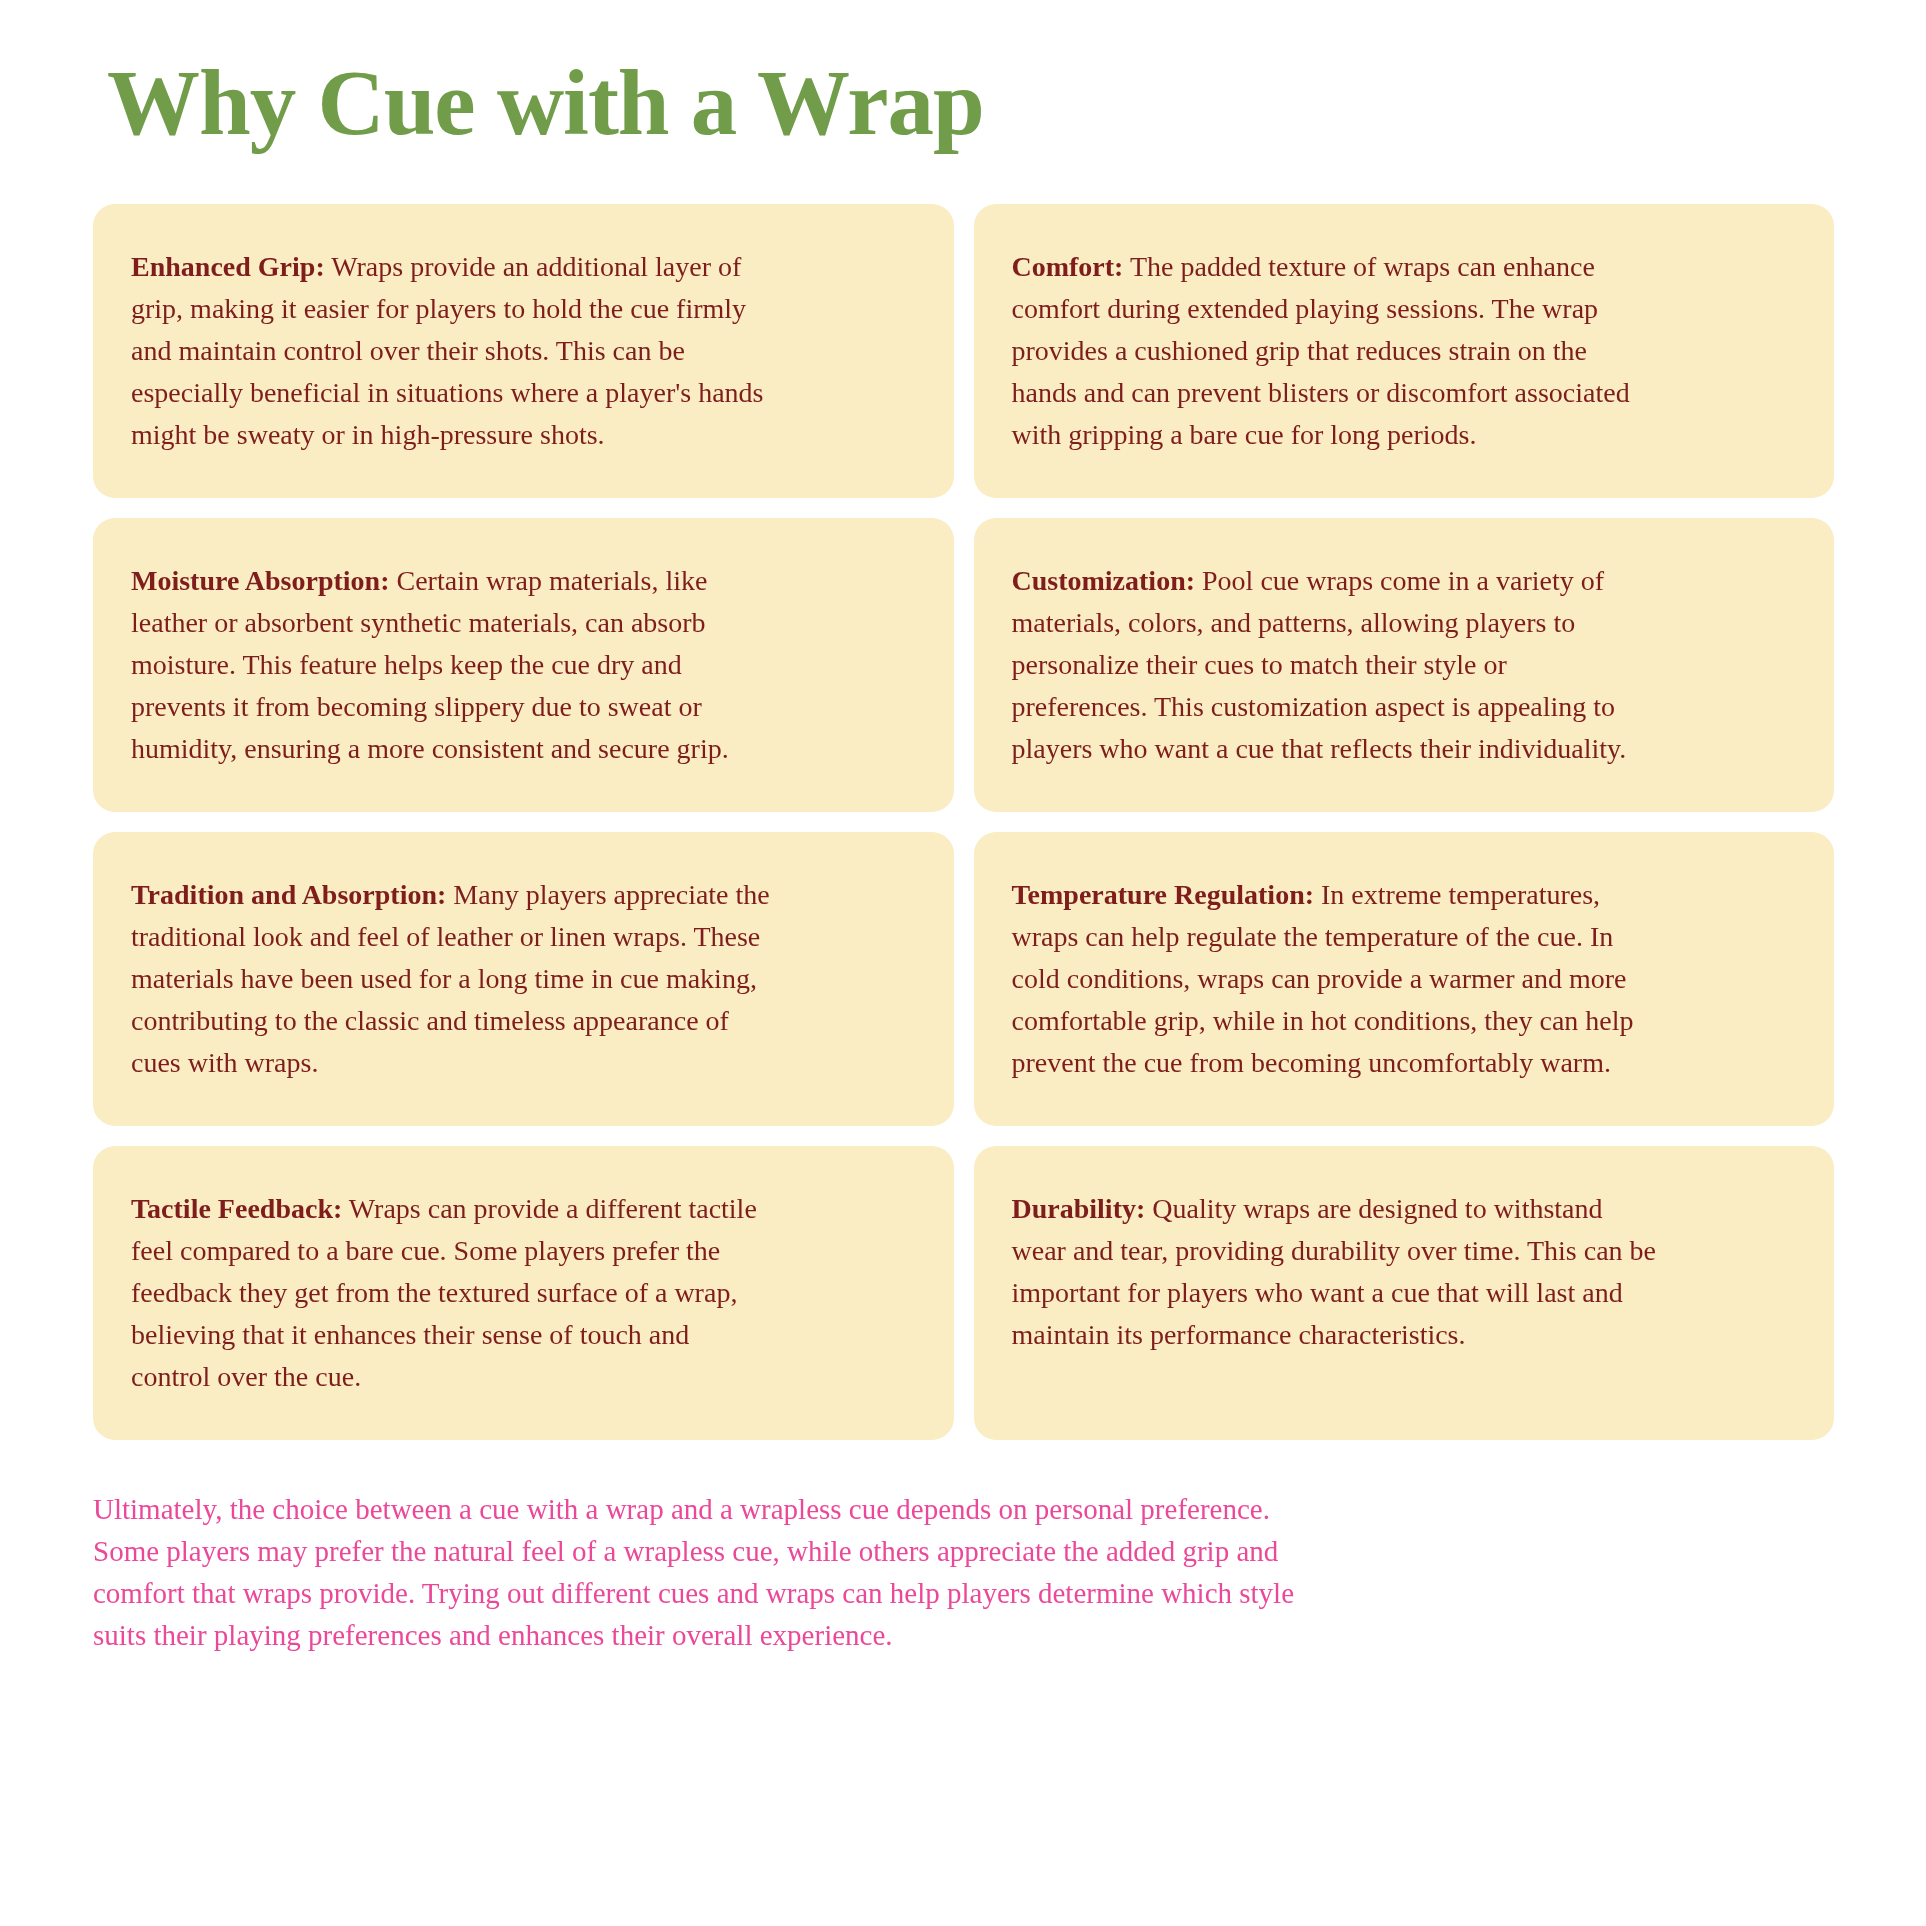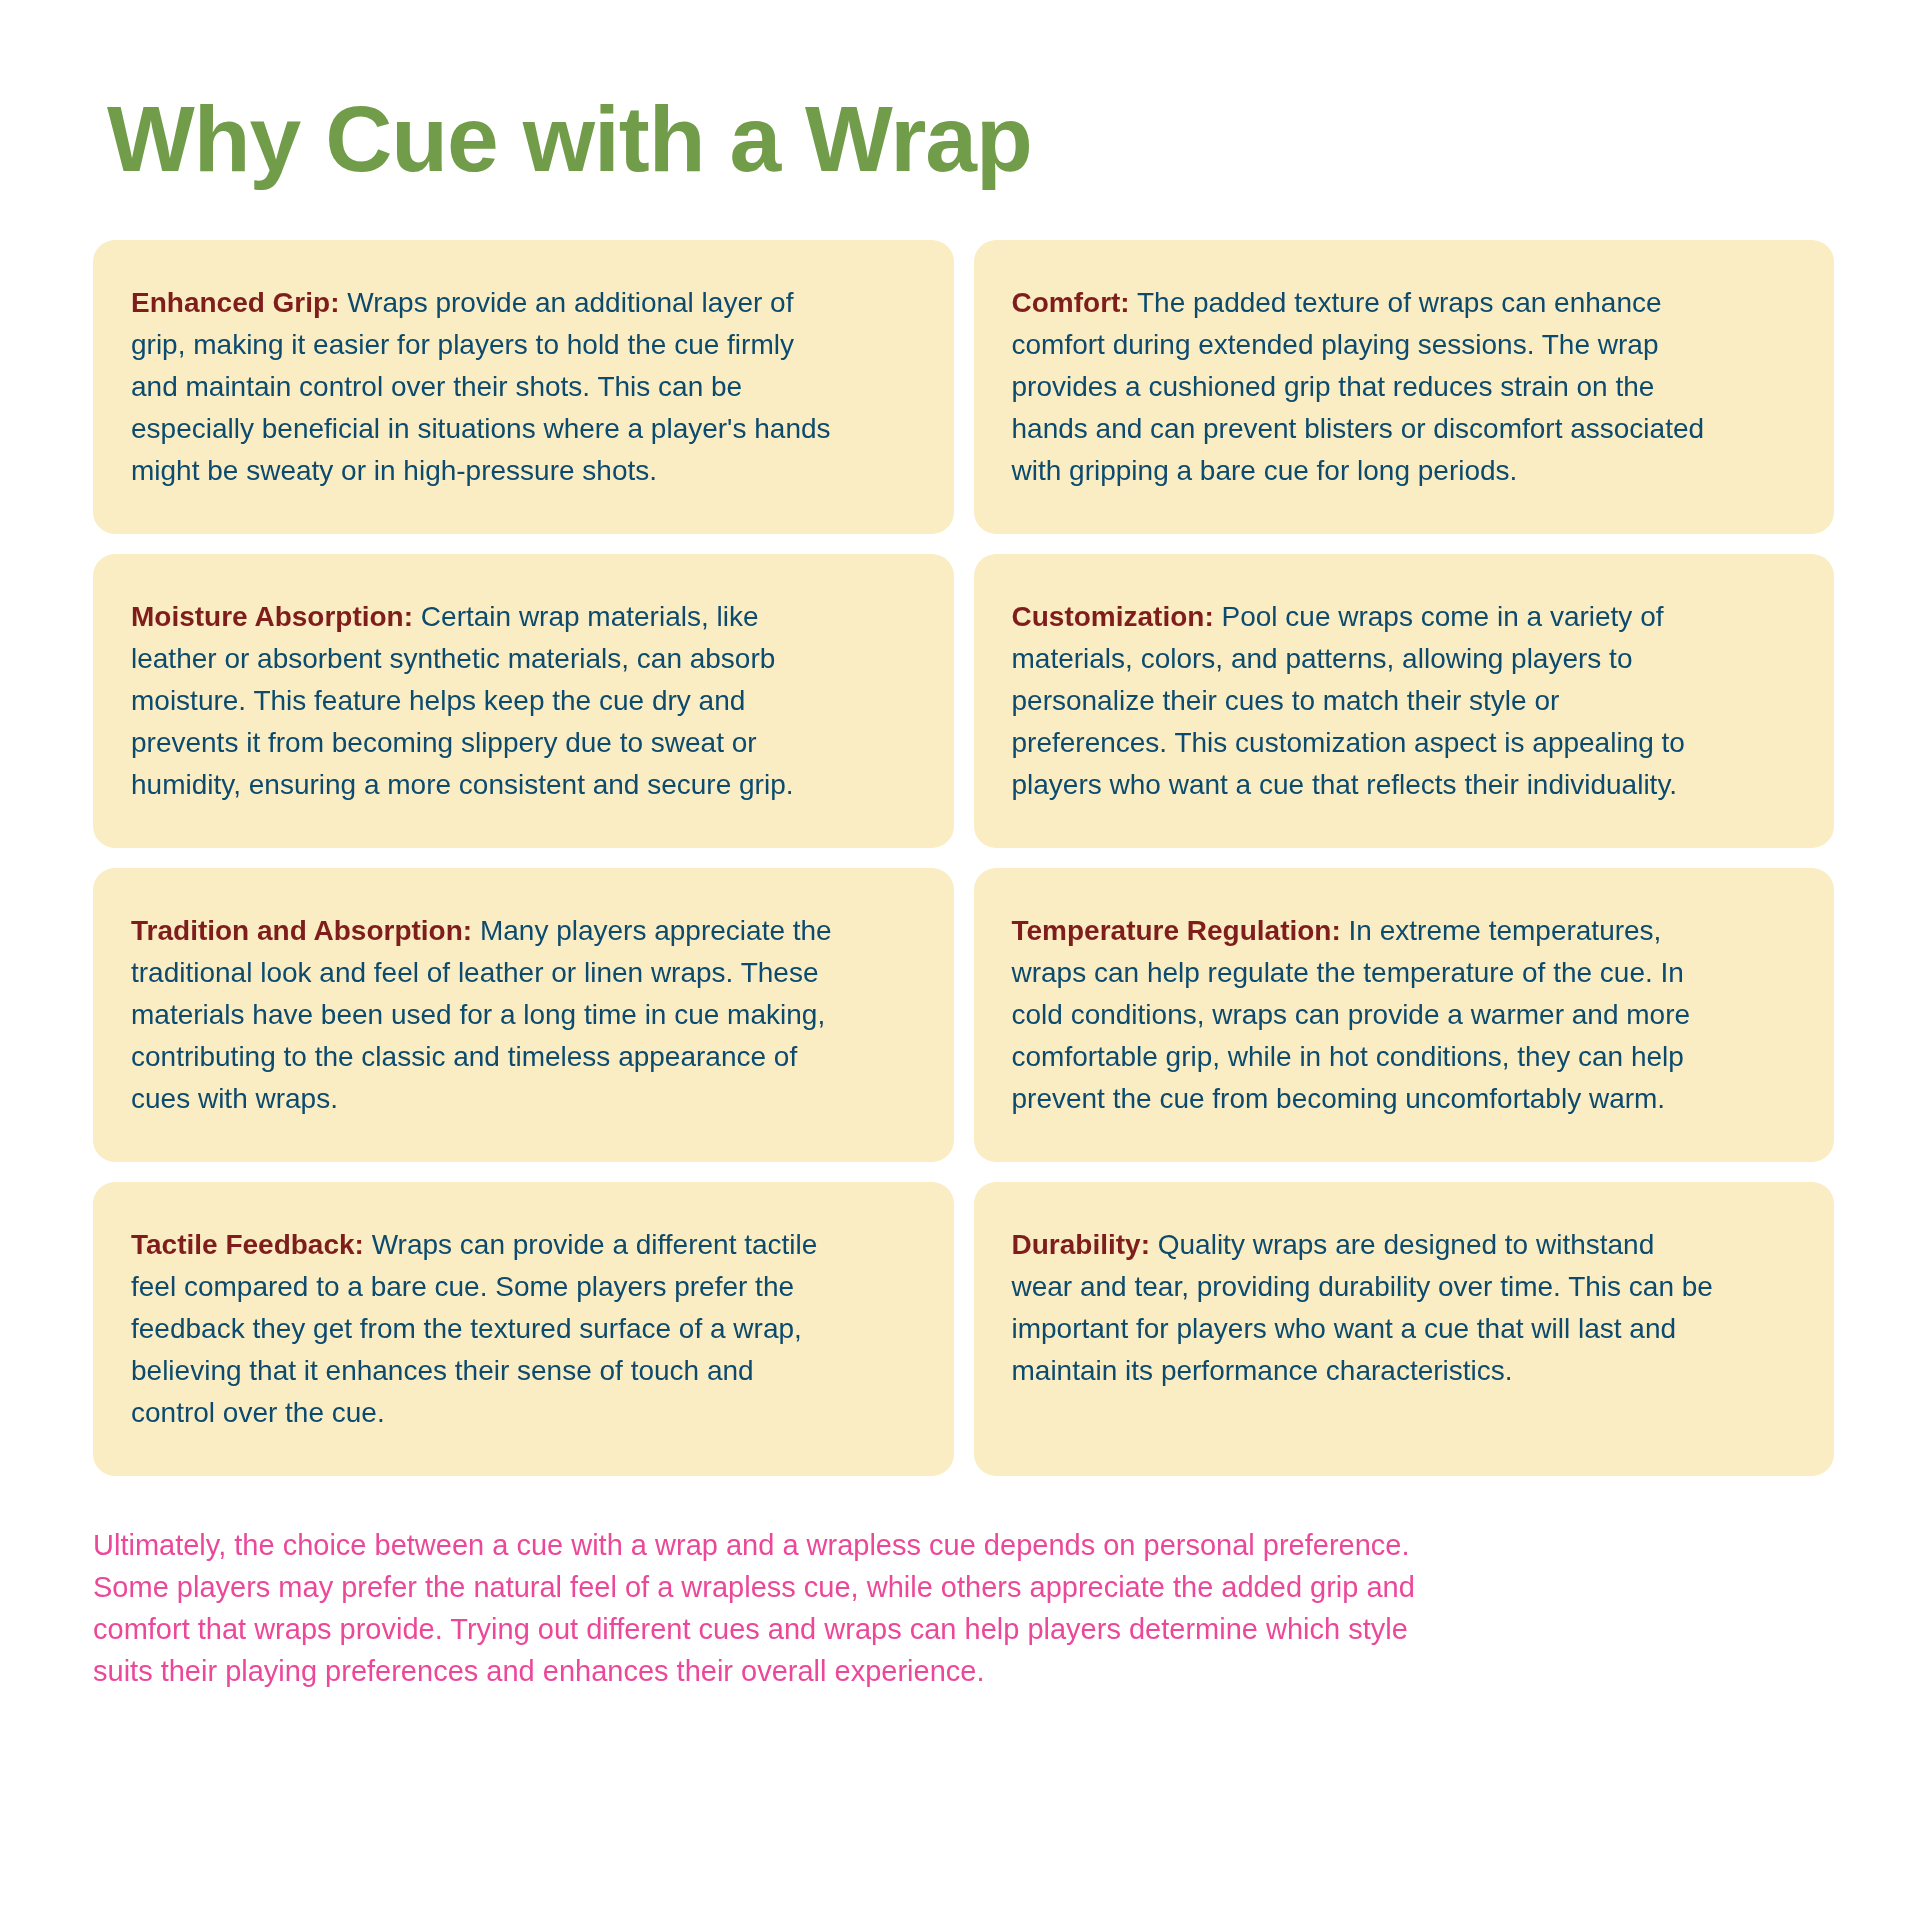--- a/index.html
+++ b/index.html
@@ -1,23 +1,23 @@
 <!DOCTYPE html>
 <html><head>
 <meta charset="utf-8">
 <style>
   html, body { margin: 0; padding: 0; background: #ffffff; }
   .page {
     position: relative;
     width: 1927px;
     height: 1927px;
     box-sizing: border-box;
-    padding: 88px 93px 0 93px;
+    padding: 52px 93px 0 93px;
     background: #ffffff;
-    font-family: Liberation Sans, sans-serif;
+    font-family: Liberation Serif, serif;
     color: #2d2d2d;
   }
   .title {
     margin: 0;
     padding-left: 14px;
     font-size: 93px;
     line-height: 1.1;
     font-weight: 700;
     letter-spacing: -1px;
     color: #719d4a;
@@ -39,21 +39,21 @@
   .card {
     box-sizing: border-box;
     background: #faedc3;
     border-radius: 22px;
     padding: 42px 26px 42px 38px;
     font-size: 28px;
     line-height: 42px;
   }
   .card p { margin: 0; }
   .card strong { color: #7f1d1d; font-weight: 700; }
-  .card .body { white-space: pre-line; color: #0c4a6e; }
+  .card .body { white-space: pre-line; color: #7f1d1d; }
   .outro {
     margin: 48px 0 0 0;
     font-size: 29px;
     line-height: 42px;
     white-space: pre-line;
     color: #ec4899;
   }
 </style>
 </head>
 <body>

